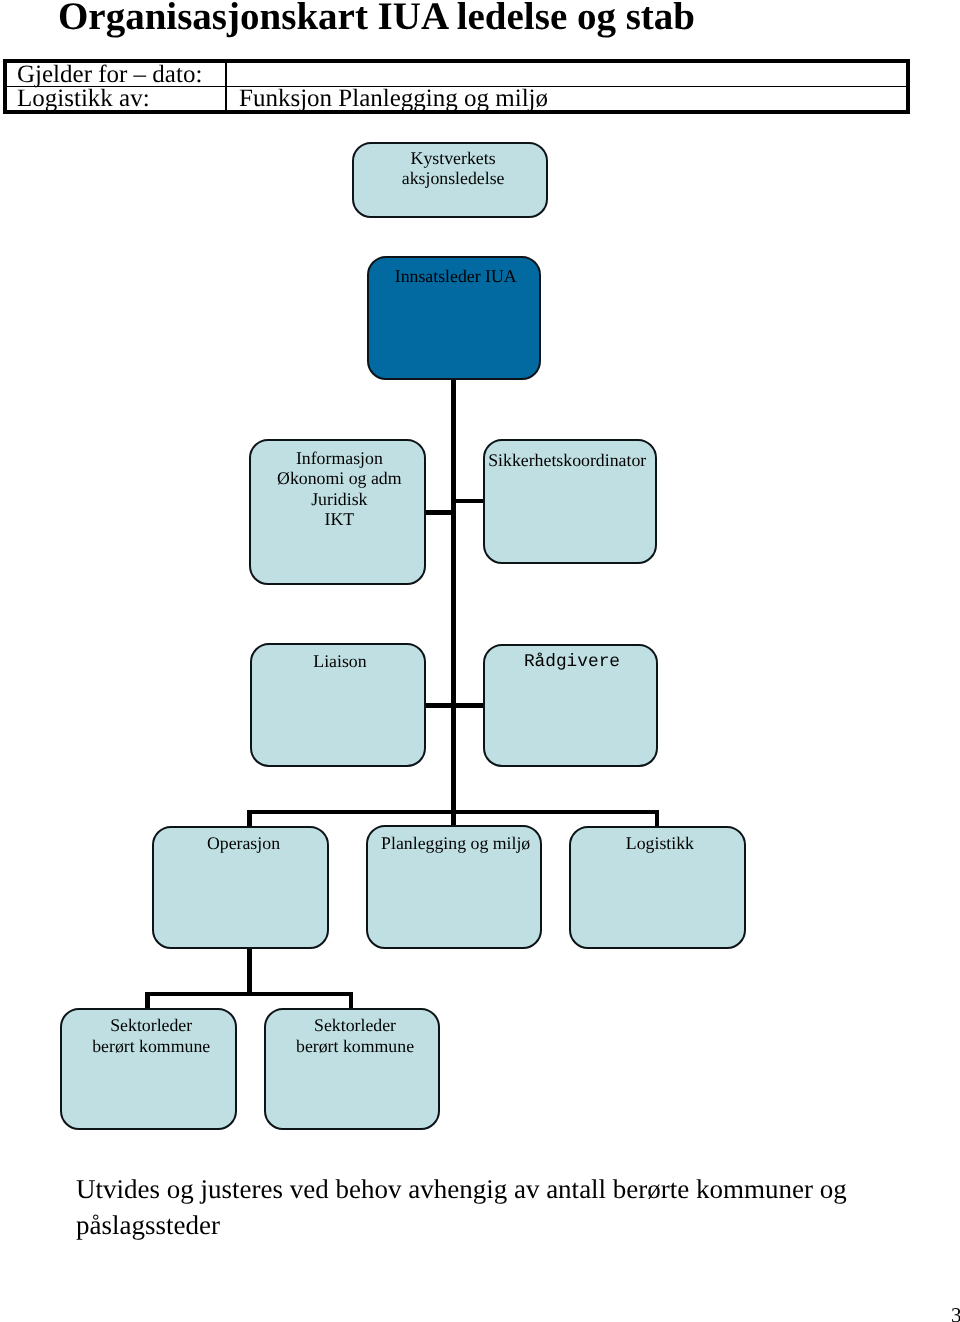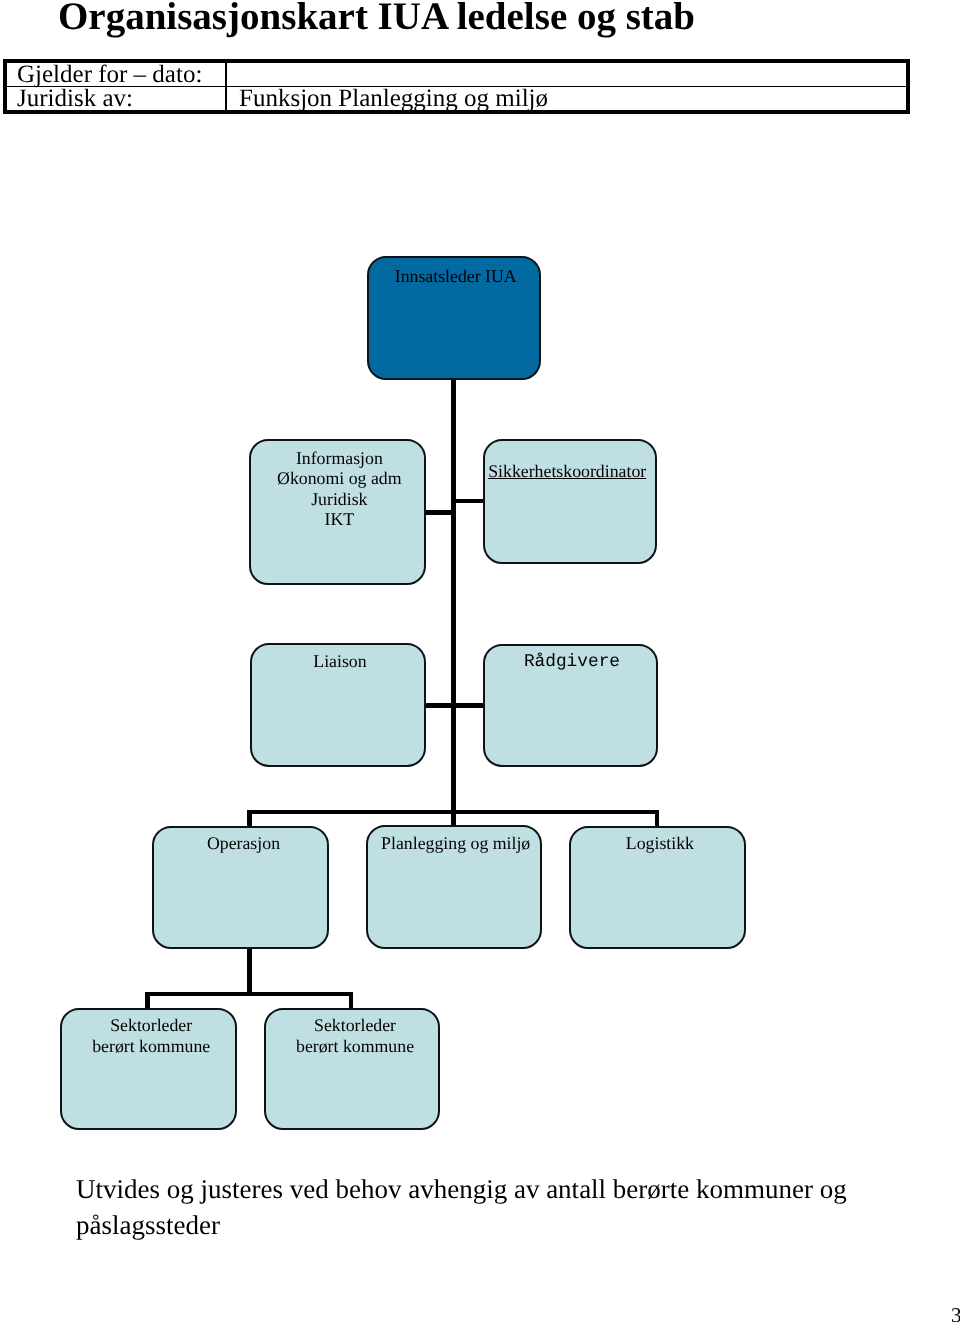--- a/index.html
+++ b/index.html
@@ -43,52 +43,56 @@
 
   <div id="title">Organisasjonskart IUA ledelse og stab</div>
 
   <table id="hdr-table">
     <tbody>
       <tr class="r1">
         <td class="lab">Gjelder for – dato:</td>
         <td class="val"></td>
       </tr>
       <tr class="r2">
-        <td class="lab">Juridisk av:</td>
+        <td class="lab">Logistikk av:</td>
         <td class="val">Funksjon Planlegging og miljø</td>
       </tr>
     </tbody>
   </table>
 
   <div id="chart">
 
     <i class="conn" style="left: 451px; top: 380px; width: 4.5px; height: 446px; background: rgb(0, 0, 0);"></i>
     <i class="conn" style="left: 423px; top: 510px; width: 29px; height: 4.5px; background: rgb(0, 0, 0);"></i>
     <i class="conn" style="left: 451px; top: 498.5px; width: 32px; height: 4.5px; background: rgb(0, 0, 0);"></i>
     <i class="conn" style="left: 423px; top: 703px; width: 29px; height: 4.5px; background: rgb(0, 0, 0);"></i>
     <i class="conn" style="left: 451px; top: 703px; width: 32px; height: 4.5px; background: rgb(0, 0, 0);"></i>
     <i class="conn" style="left: 247px; top: 809.5px; width: 412px; height: 4.5px; background: rgb(0, 0, 0);"></i>
     <i class="conn" style="left: 247px; top: 809.5px; width: 4.5px; height: 17px; background: rgb(0, 0, 0);"></i>
     <i class="conn" style="left: 654.5px; top: 809.5px; width: 4.5px; height: 17px; background: rgb(0, 0, 0);"></i>
     <i class="conn" style="left: 247px; top: 947px; width: 4.5px; height: 45px; background: rgb(0, 0, 0);"></i>
     <i class="conn" style="left: 145px; top: 991.5px; width: 208px; height: 4.5px; background: rgb(0, 0, 0);"></i>
     <i class="conn" style="left: 145px; top: 991.5px; width: 4.5px; height: 16px; background: rgb(0, 0, 0);"></i>
     <i class="conn" style="left: 348.5px; top: 991.5px; width: 4.5px; height: 16px; background: rgb(0, 0, 0);"></i>
 
+    <div class="node" style="left: 351.6px; top: 142px; width: 196px; height: 75.5px; background: rgb(191, 223, 226); border-color: rgb(13, 20, 24);">
+      <span class="lbl" style="top: 3.6px; left: 3.5px; right: -3.5px;">Kystverkets
+aksjonsledelse</span>
+    </div>
     <div class="node" style="left: 366.9px; top: 256.3px; width: 174.3px; height: 124px; background: #0369a1; border-color: rgb(13, 20, 24);">
       <span class="lbl" style="top: 7.6px; left: 1.7px; right: -1.7px;">Innsatsleder IUA</span>
     </div>
     <div class="node" style="left: 248.5px; top: 438.9px; width: 177.1px; height: 146px; background: rgb(191, 223, 226); border-color: rgb(13, 20, 24);">
       <span class="lbl" style="top: 6.9px; left: 2.3px; right: -2.3px;">Informasjon
 Økonomi og adm
 Juridisk
 IKT</span>
     </div>
     <div class="node" style="left: 482.7px; top: 439px; width: 174px; height: 125.2px; background: rgb(191, 223, 226); border-color: rgb(13, 20, 24);">
-      <span class="lbl" style="top: 20px; left: -2.5px; right: 2.5px; text-decoration: underline;">Sikkerhetskoordinator</span>
+      <span class="lbl" style="top: 9px; left: -2.5px; right: 2.5px;">Sikkerhetskoordinator</span>
     </div>
     <div class="node" style="left: 249.6px; top: 643.4px; width: 176px; height: 123.3px; background: rgb(191, 223, 226); border-color: rgb(13, 20, 24);">
       <span class="lbl" style="top: 5.7px; left: 2.4px; right: -2.4px;">Liaison</span>
     </div>
     <div class="node" style="left: 482.7px; top: 643.5px; width: 175.2px; height: 123.2px; background: rgb(191, 223, 226); border-color: rgb(13, 20, 24); font-family: Liberation Mono, monospace;">
       <span class="lbl" style="top: 6.2px; left: 1.7px; right: -1.7px;">Rådgivere</span>
     </div>
     <div class="node" style="left: 152px; top: 825.7px; width: 176.8px; height: 123px; background: rgb(191, 223, 226); border-color: rgb(13, 20, 24);">
       <span class="lbl" style="top: 5.3px; left: 3.1px; right: -3.1px;">Operasjon</span>
     </div>

